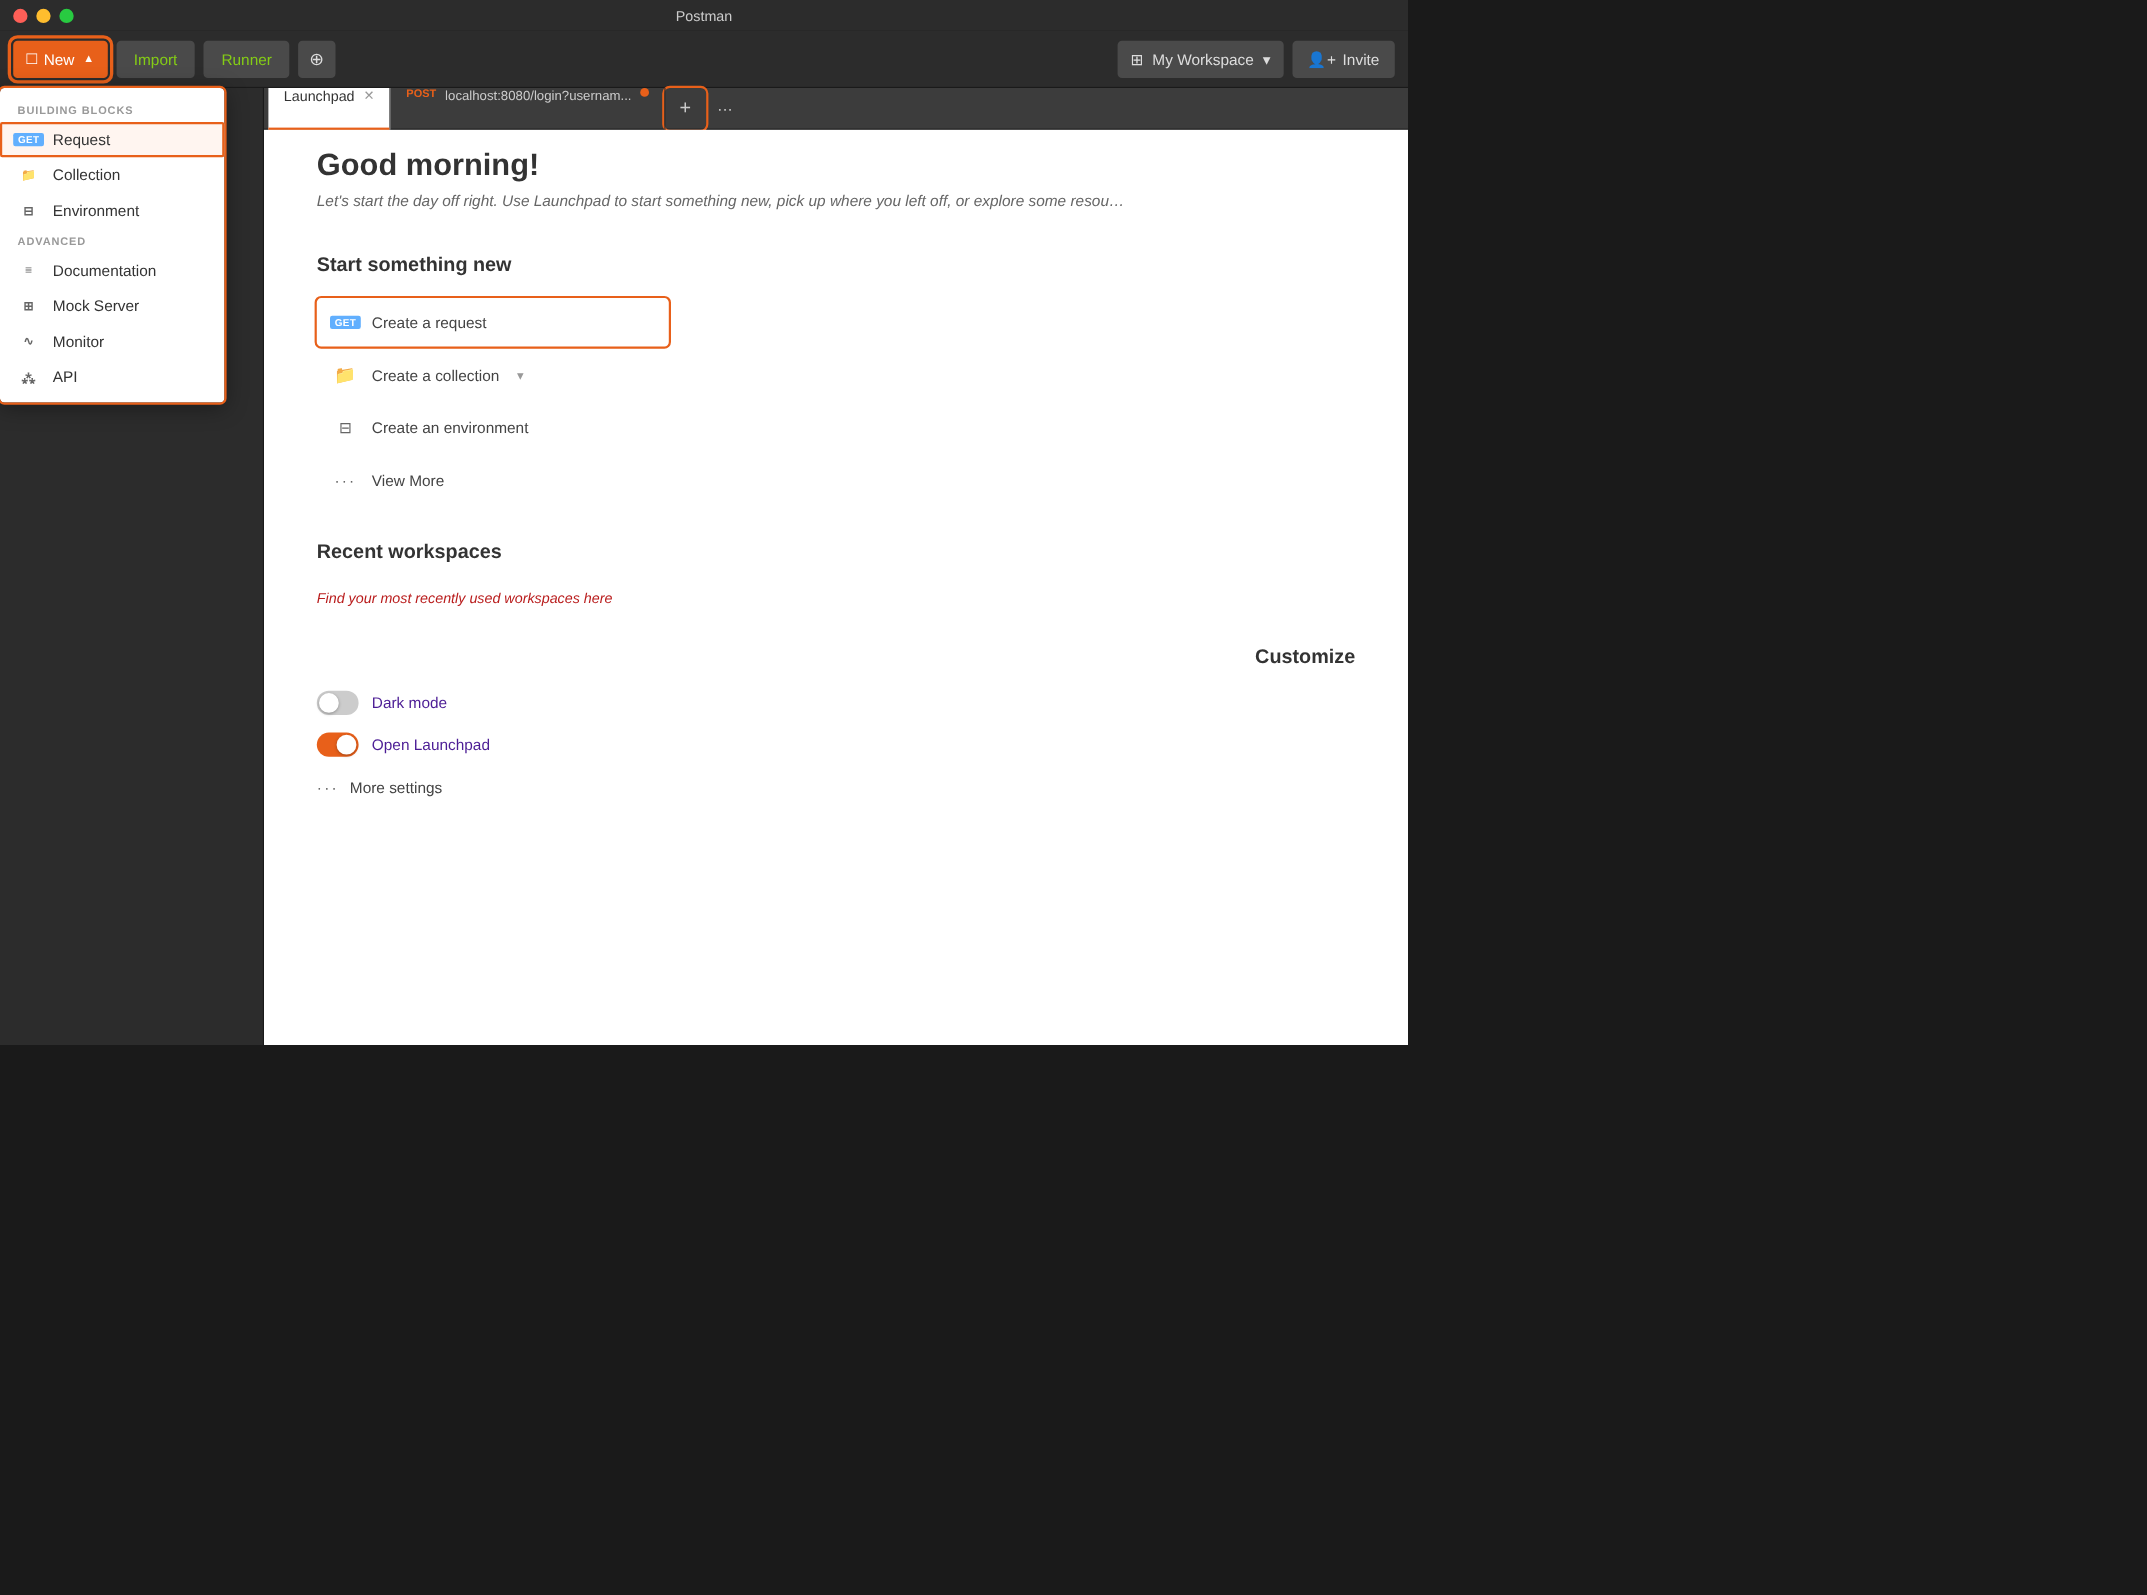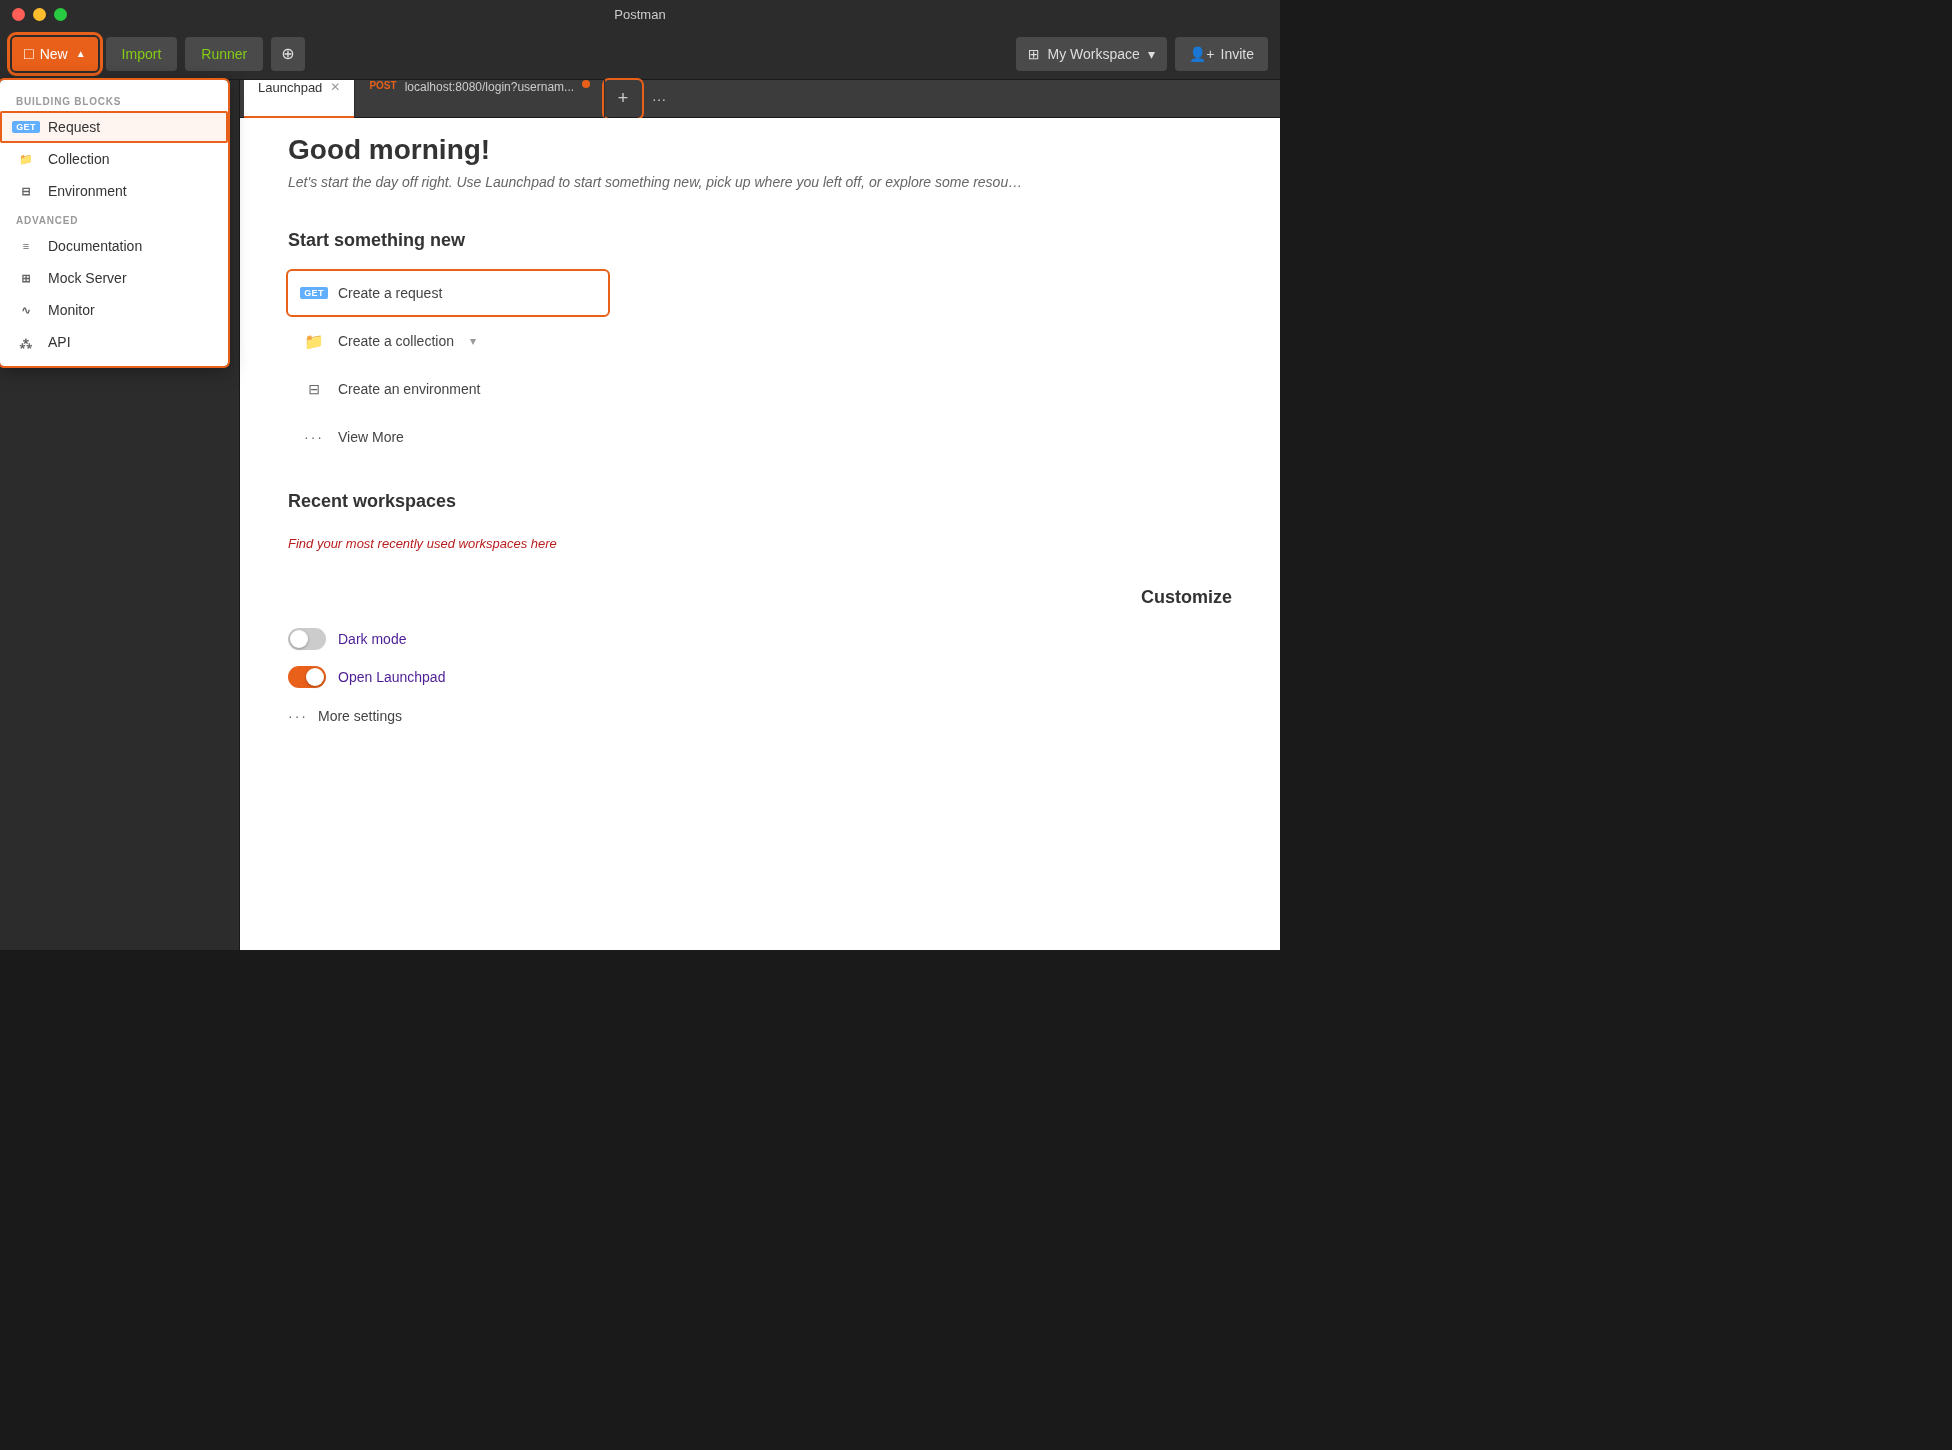--- a/index.html
+++ b/index.html
@@ -124,21 +124,21 @@
       border-right: 1px solid #1a1a1a;
       flex-shrink: 0;
       position: relative;
     }
 
     
     .dropdown-menu {
       position: absolute;
       top: 0;
       left: 0;
-      width: 228px;
+      width: 204px;
       background: #fff;
       border-radius: 4px;
       box-shadow: 0 4px 20px rgba(0,0,0,0.4);
       z-index: 100;
       padding: 8px 0;
       outline: 2px solid #e8601a;
     }
     .dropdown-section-label {
       font-size: 10px;
       font-weight: 600;

